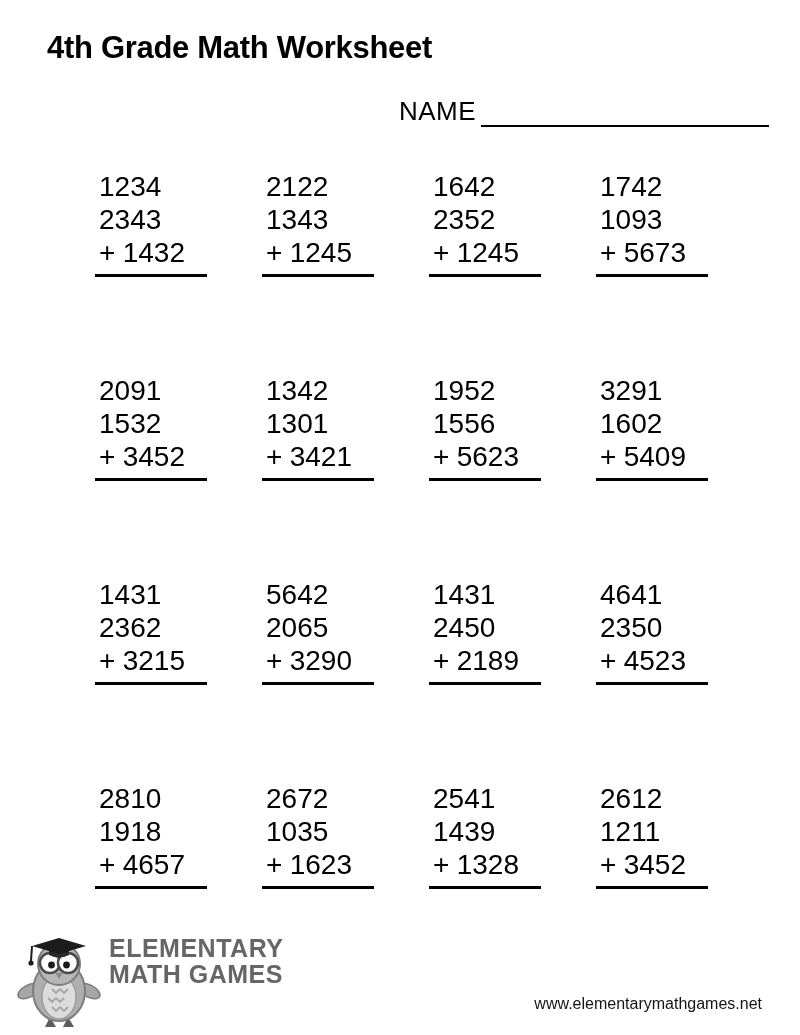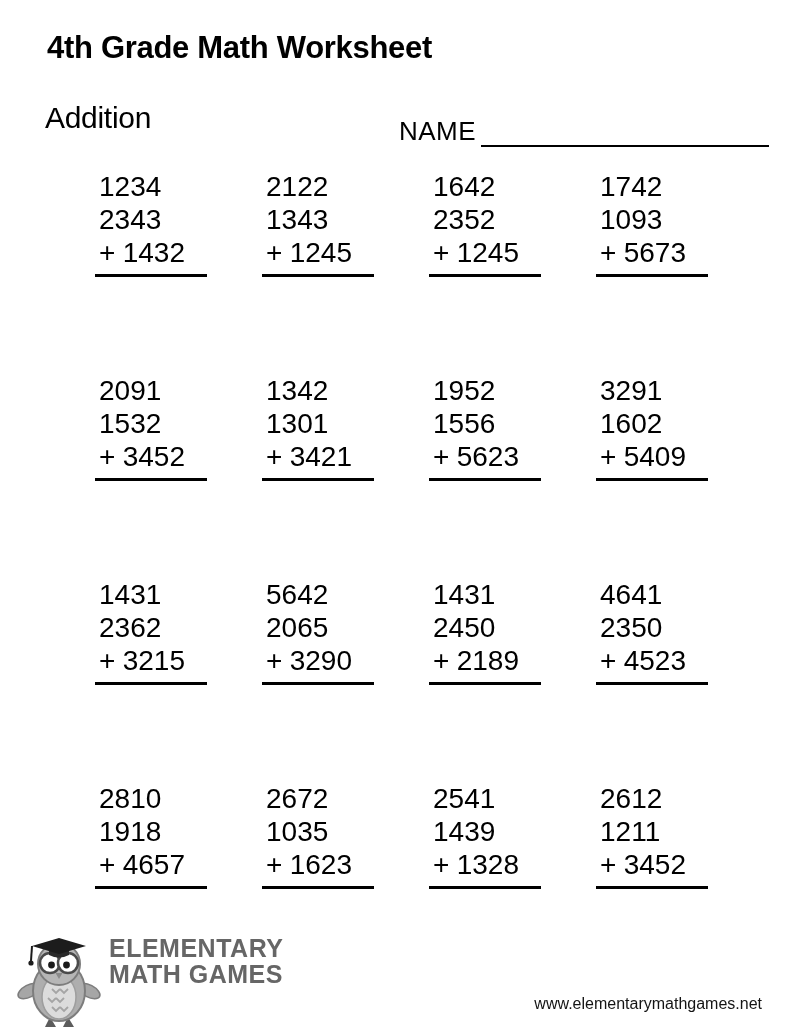--- a/index.html
+++ b/index.html
@@ -12,21 +12,21 @@
   .page { position: relative; width: 800px; height: 1035px; background: #fff; overflow: hidden; }
 
   .page-title {
     position: absolute; left: 47px; top: 30px;
     margin: 0; font-size: 31px; font-weight: 600; letter-spacing: -0.3px;
   }
   .section-title {
     position: absolute; left: 45px; top: 101px;
     margin: 0; font-size: 30px; font-weight: 500; letter-spacing: -0.3px;
   }
-  .name-block { position: absolute; left: 399px; top: 116px; display: flex; }
+  .name-block { position: absolute; left: 399px; top: 96px; display: flex; }
   .name-label { font-size: 26px; letter-spacing: 0.5px; }
   .name-line { display: inline-block; width: 288px; height: 31px; margin-left: 5px; border-bottom: 2px solid #000; }
 
   .grid {
     position: absolute; left: 95px; top: 170px;
     display: grid; grid-template-columns: repeat(4, 167px); row-gap: 97px;
   }
   .problem {
     width: 112px;
     padding: 0 22px 5px 4px;
@@ -43,21 +43,20 @@
   }
   .url { position: absolute; right: 38px; bottom: 22px; font-size: 16px; color: #141414; }
 </style>
 </head>
 <body>
 
 <div class="page">
 
   <h1 class="page-title">4th Grade Math Worksheet</h1>
 
-  <h2 class="section-title">Addition</h2>
 
   <div class="name-block">
     <span class="name-label">NAME</span>
     <span class="name-line"></span>
   </div>
 
   <div class="grid">
 
     <div class="problem">
       <div class="num">1234</div>

